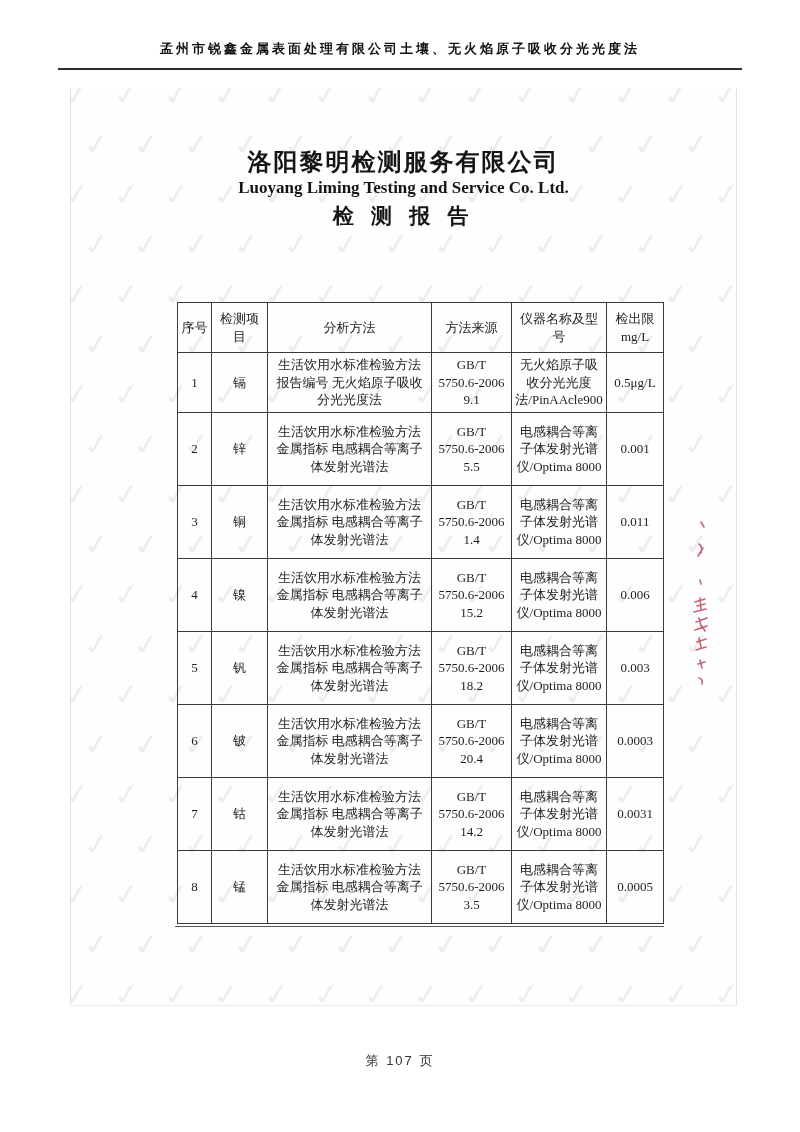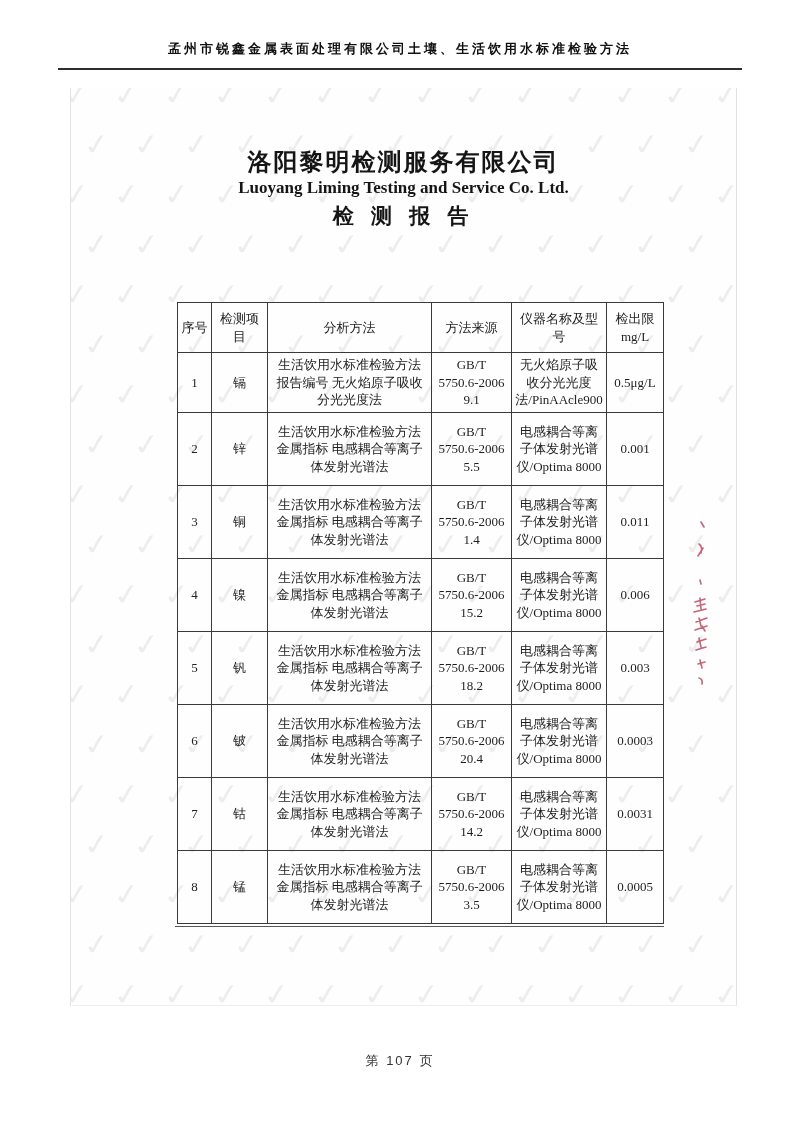--- a/index.html
+++ b/index.html
@@ -134,21 +134,21 @@
   .bottom-page-number {
     position: absolute; top: 1052px; left: 0; width: 100%;
     text-align: center; font-size: 13px; color: #333;
     letter-spacing: 2px;
     font-family: "Liberation Sans", sans-serif;
   }
 </style>
 </head>
 <body>
 
-<div class="doc-header">孟州市锐鑫金属表面处理有限公司土壤、生活饮用水标准检验方法</div>
+<div class="doc-header">孟州市锐鑫金属表面处理有限公司土壤、无火焰原子吸收分光光度法</div>
 <div class="doc-header-rule"></div>
 
 <div class="page">
   <div class="watermark-layer" id="wm">
       <span style="left: -6px; top: -10px;">✓</span>
       <span style="left: 44px; top: -10px;">✓</span>
       <span style="left: 94px; top: -10px;">✓</span>
       <span style="left: 144px; top: -10px;">✓</span>
       <span style="left: 194px; top: -10px;">✓</span>
       <span style="left: 244px; top: -10px;">✓</span>

